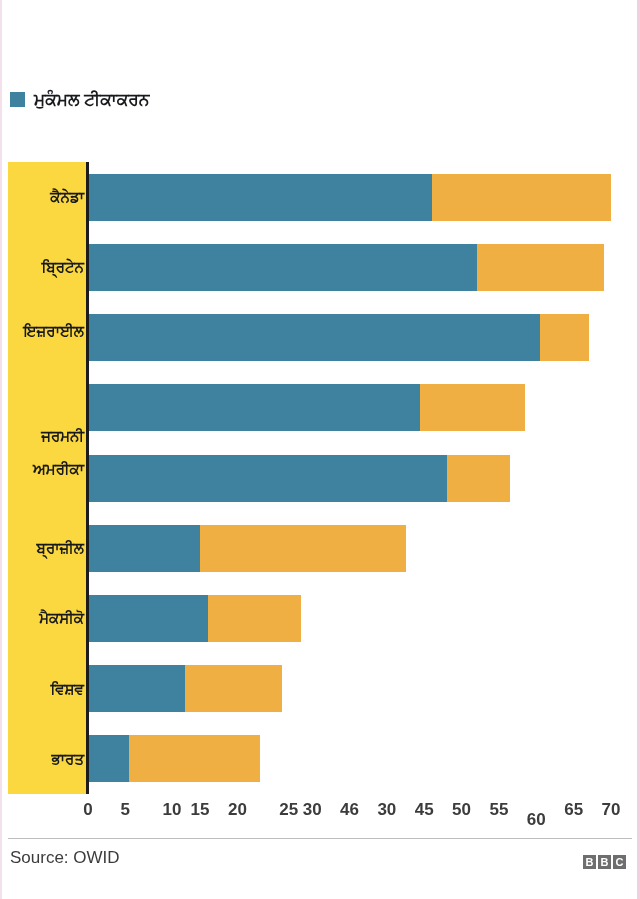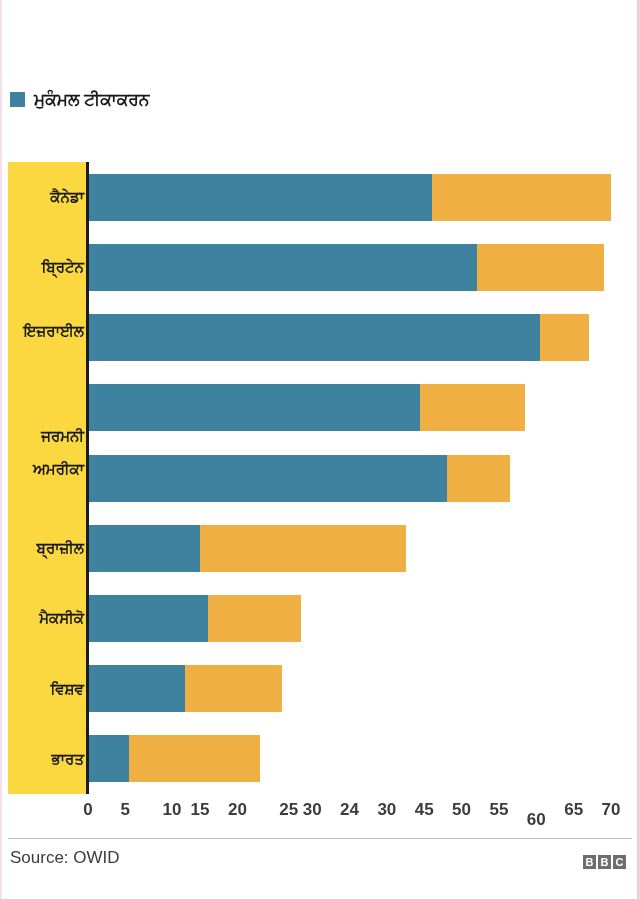--- a/index.html
+++ b/index.html
@@ -240,21 +240,21 @@
     </div>
 
   <div id="xaxis">
       <div class="xtick" style="left: 88px;">0</div>
       <div class="xtick" style="left: 125.357px;">5</div>
       <div class="xtick" style="left: 172px;">10</div>
       <div class="xtick" style="left: 200.071px;">15</div>
       <div class="xtick" style="left: 237.429px;">20</div>
       <div class="xtick" style="left: 274.786px; margin-left: 14px;">25</div>
       <div class="xtick" style="left: 312.143px;">30</div>
-      <div class="xtick" style="left: 349.5px;">24</div>
+      <div class="xtick" style="left: 349.5px;">46</div>
       <div class="xtick" style="left: 386.857px;">30</div>
       <div class="xtick" style="left: 424.214px;">45</div>
       <div class="xtick" style="left: 461.571px;">50</div>
       <div class="xtick" style="left: 498.929px;">55</div>
       <div class="xtick" style="left: 536.286px; margin-top: 10px;">60</div>
       <div class="xtick" style="left: 573.643px;">65</div>
       <div class="xtick" style="left: 611px;">70</div>
     </div>
 
   <div id="footer-rule"></div>

